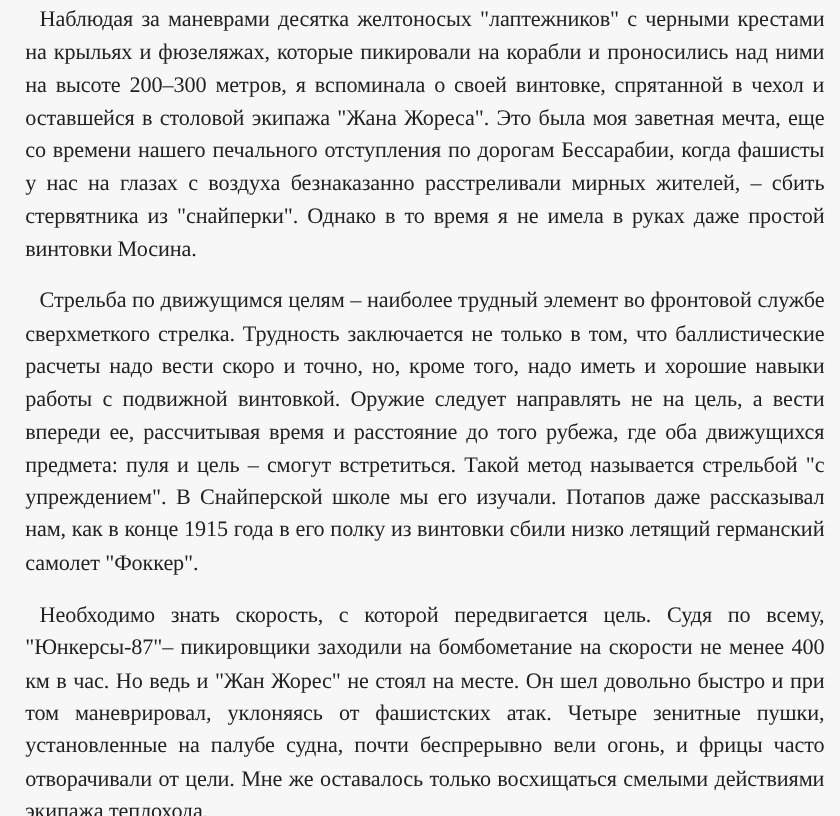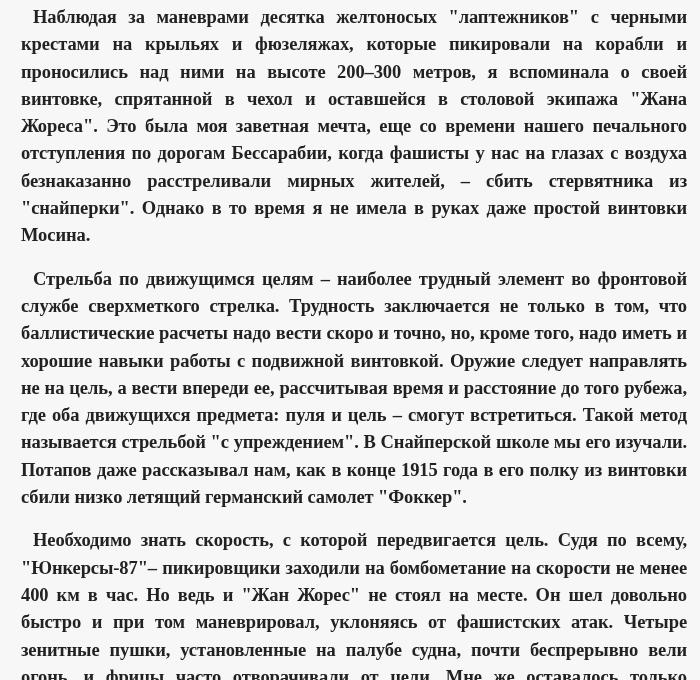--- a/index.html
+++ b/index.html
@@ -19,21 +19,20 @@
       color: #222222;
       font-family: "Liberation Serif", "DejaVu Serif", serif;
       font-size: 18.5px;
       line-height: 27.3px;
     }
     .article p {
       margin: 0 0 16px 0;
       text-align: justify;
       text-indent: 12px;
       letter-spacing: -0.1px;
-      font-weight: bold;
     }
   </style>
 </head>
 <body>
 
 <div class="article">
   <p>Наблюдая за маневрами десятка желтоносых "лаптежников" с черными крестами на крыльях и фюзеляжах, которые пикировали на корабли и проносились над ними на высоте 200–300 метров, я вспоминала о своей винтовке, спрятанной в чехол и оставшейся в столовой экипажа "Жана Жореса". Это была моя заветная мечта, еще со времени нашего печального отступления по дорогам Бессарабии, когда фашисты у нас на глазах с воздуха безнаказанно расстреливали мирных жителей, – сбить стервятника из "снайперки". Однако в то время я не имела в руках даже простой винтовки Мосина.</p>
   <p>Стрельба по движущимся целям – наиболее трудный элемент во фронтовой службе сверхметкого стрелка. Трудность заключается не только в том, что баллистические расчеты надо вести скоро и точно, но, кроме того, надо иметь и хорошие навыки работы с подвижной винтовкой. Оружие следует направлять не на цель, а вести впереди ее, рассчитывая время и расстояние до того рубежа, где оба движущихся предмета: пуля и цель – смогут встретиться. Такой метод называется стрельбой "с упреждением". В Снайперской школе мы его изучали. Потапов даже рассказывал нам, как в конце 1915 года в его полку из винтовки сбили низко летящий германский самолет "Фоккер".</p>
   <p>Необходимо знать скорость, с которой передвигается цель. Судя по всему, "Юнкерсы-87"– пикировщики заходили на бомбометание на скорости не менее 400 км в час. Но ведь и "Жан Жорес" не стоял на месте. Он шел довольно быстро и при том маневрировал, уклоняясь от фашистских атак. Четыре зенитные пушки, установленные на палубе судна, почти беспрерывно вели огонь, и фрицы часто отворачивали от цели. Мне же оставалось только восхищаться смелыми действиями экипажа теплохода.</p>
 </div>

